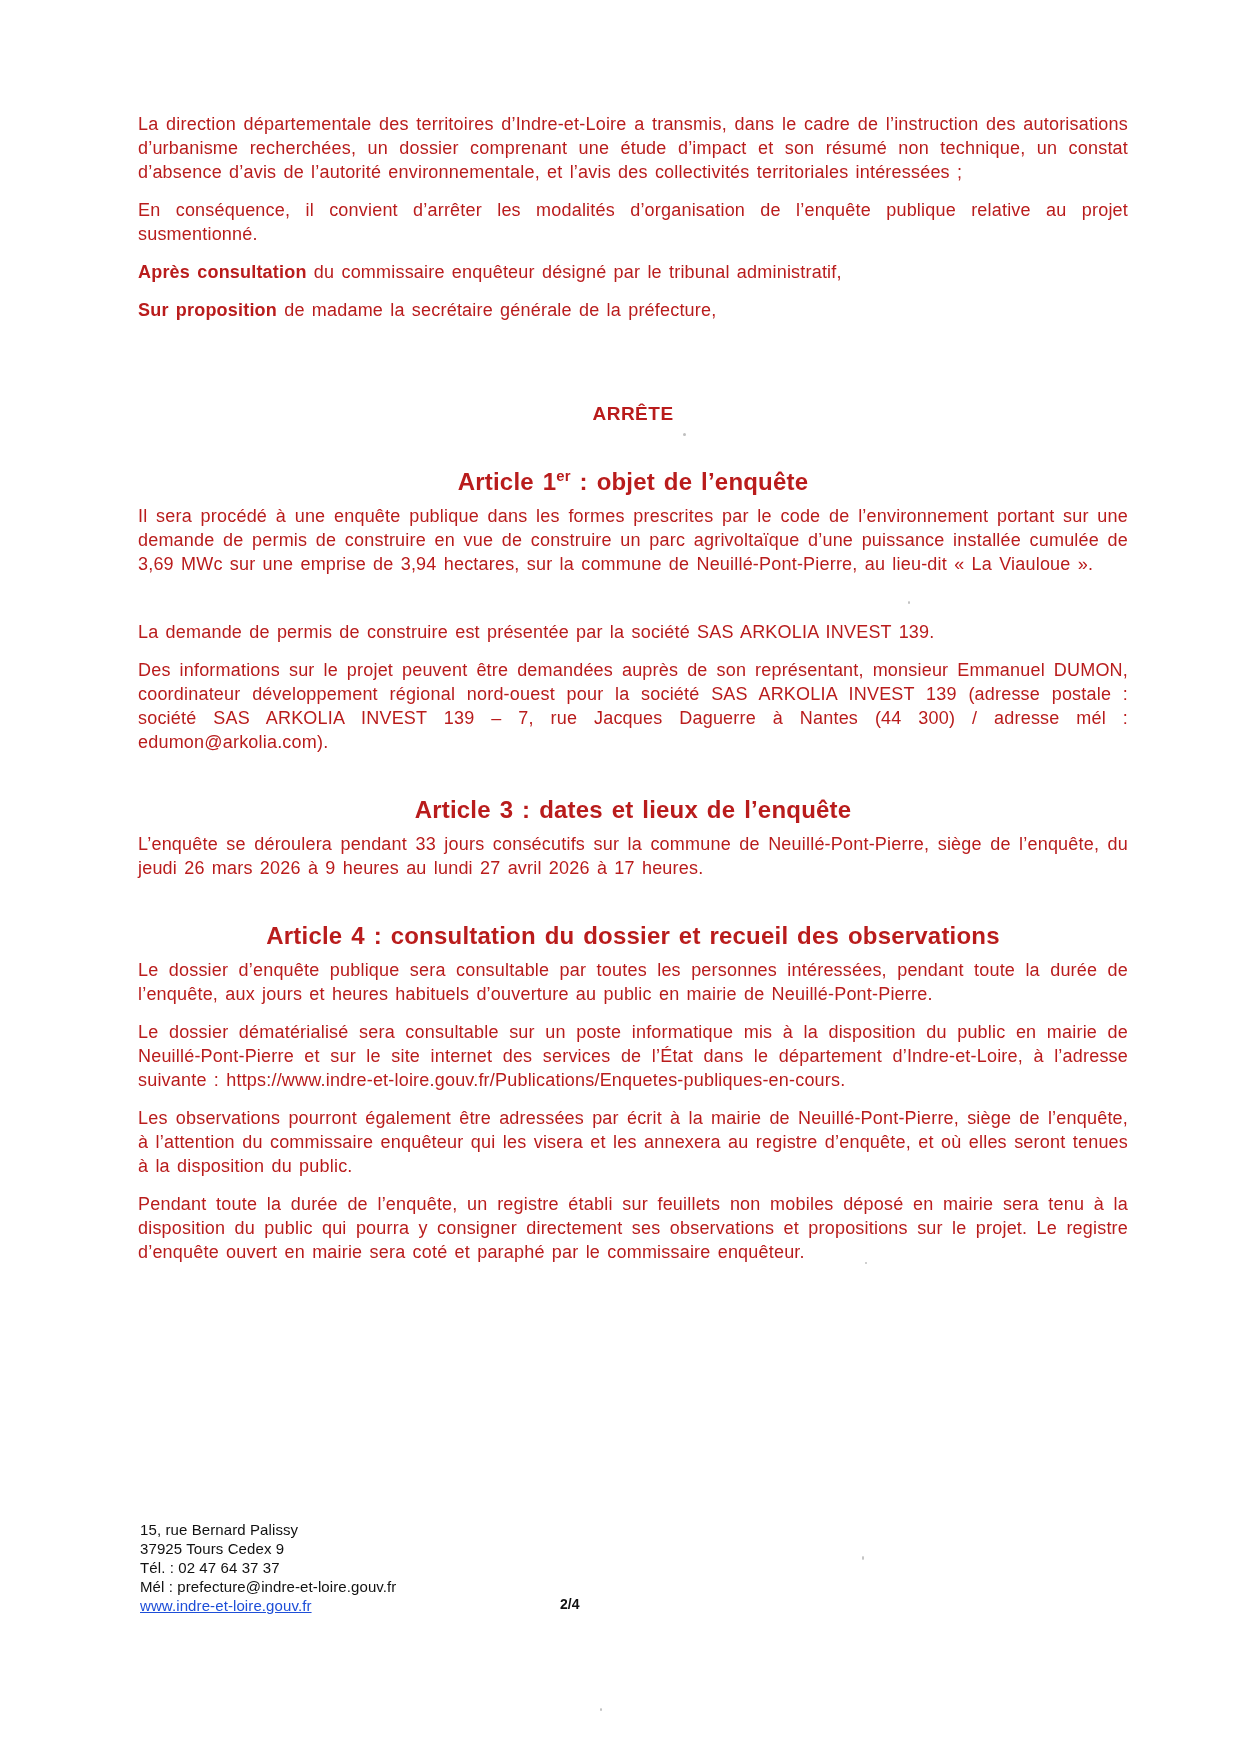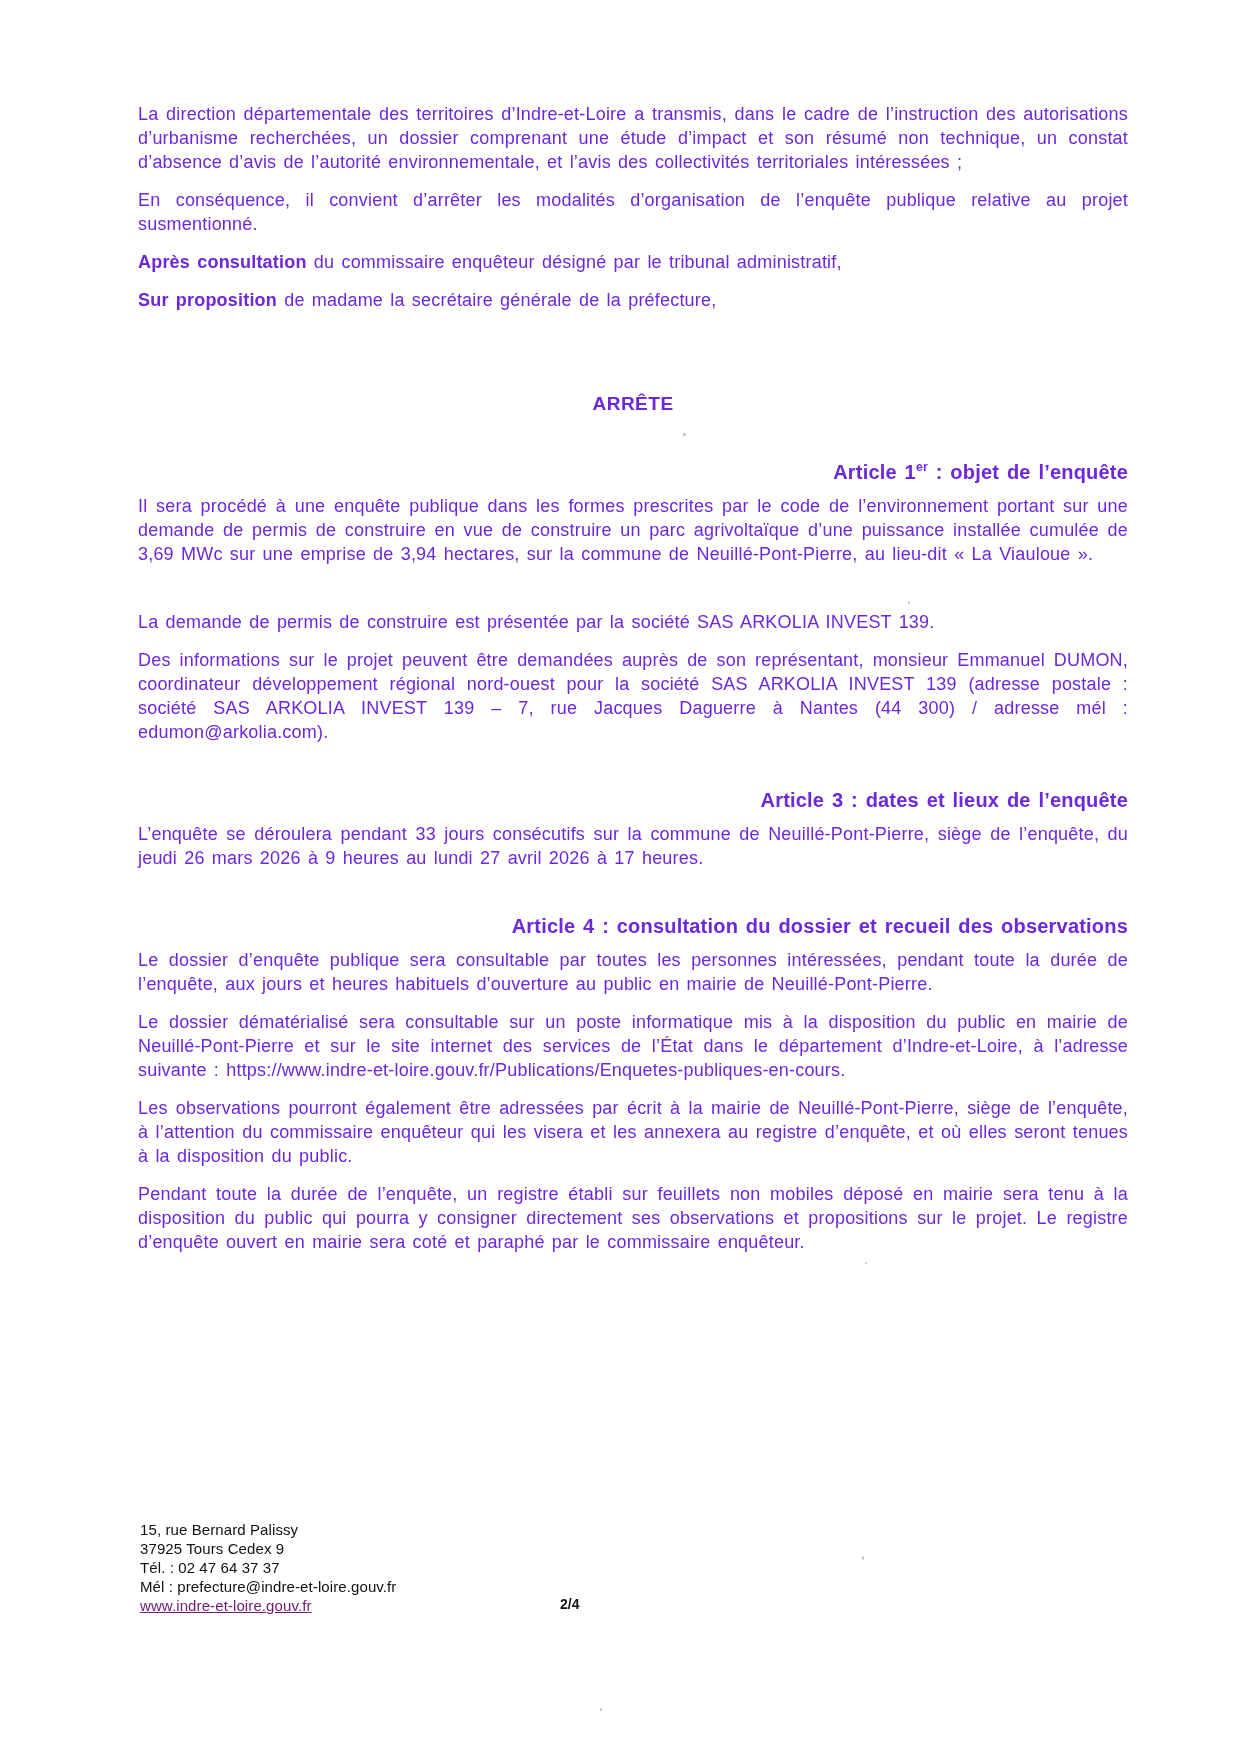--- a/index.html
+++ b/index.html
@@ -11,46 +11,46 @@
     position: relative;
     width: 1240px;
     height: 1754px;
     background: #ffffff;
     overflow: hidden;
     color: #1c1c1c;
   }
   .content {
     position: absolute;
     left: 138px;
-    top: 102px;
+    top: 112px;
     width: 990px;
     font-size: 18px;
     line-height: 24px;
     letter-spacing: 0.2px;
     word-spacing: 2px;
     text-align: justify;
-    color: #6d28d9;
+    color: #b91c1c;
   }
   .para { margin: 0 0 14px 0; }
   .lead-bold { font-weight: bold; }
   .arrete {
     margin: 80px 0 0 0;
     text-align: center;
     font-size: 19px;
     font-weight: bold;
     letter-spacing: 0.5px;
     line-height: 24px;
   }
   .article { margin-top: 44px; }
   .article-heading {
     margin: 12px 0 10px 0;
-    font-size: 20px;
+    font-size: 24px;
     font-weight: bold;
     line-height: 24px;
-    text-align: right;
+    text-align: center;
   }
   .article-heading sup {
     font-size: 0.62em;
     vertical-align: super;
     line-height: 0;
   }
   .footer {
     position: absolute;
     left: 140px;
     top: 1520px;
@@ -119,21 +119,21 @@
       <p class="para">Pendant toute la durée de l’enquête, un registre établi sur feuillets non mobiles déposé en mairie sera tenu à la disposition du public qui pourra y consigner directement ses observations et propositions sur le projet. Le registre d’enquête ouvert en mairie sera coté et paraphé par le commissaire enquêteur.</p>
     </section>
 
   </div>
 
   <div class="footer">
     <p class="footer-line">15, rue Bernard Palissy</p>
     <p class="footer-line">37925 Tours Cedex 9</p>
     <p class="footer-line">Tél. : 02 47 64 37 37</p>
     <p class="footer-line">Mél : prefecture@indre-et-loire.gouv.fr</p>
-    <p class="footer-line"><span class="footer-link" style="color:#701a75;">www.indre-et-loire.gouv.fr</span></p>
+    <p class="footer-line"><span class="footer-link" style="color:#1d4ed8;">www.indre-et-loire.gouv.fr</span></p>
   </div>
 
   <div class="page-number">2/4</div>
 
   <div class="speck" style="left:683px; top:433px; width:3px; height:3px;"></div>
   <div class="speck" style="left:908px; top:601px; width:2px; height:3px;"></div>
   <div class="speck" style="left:865px; top:1262px; width:2px; height:2px;"></div>
   <div class="speck" style="left:862px; top:1556px; width:2px; height:4px;"></div>
   <div class="speck" style="left:600px; top:1708px; width:2px; height:3px;"></div>
 

